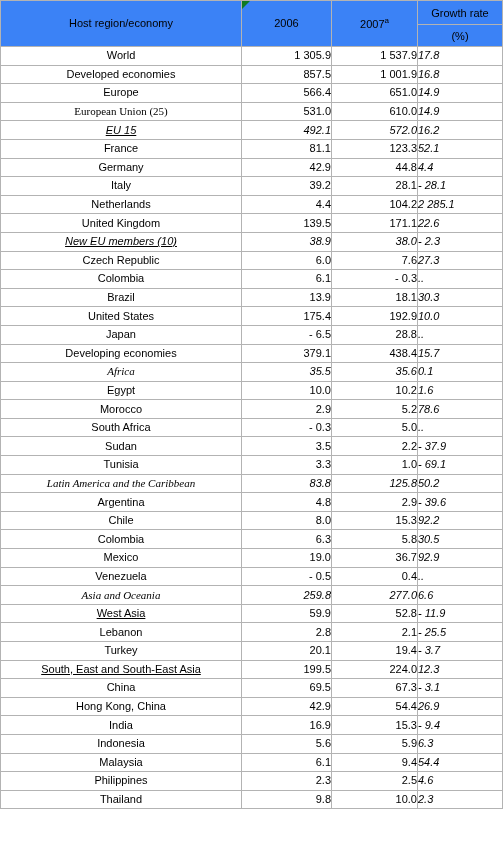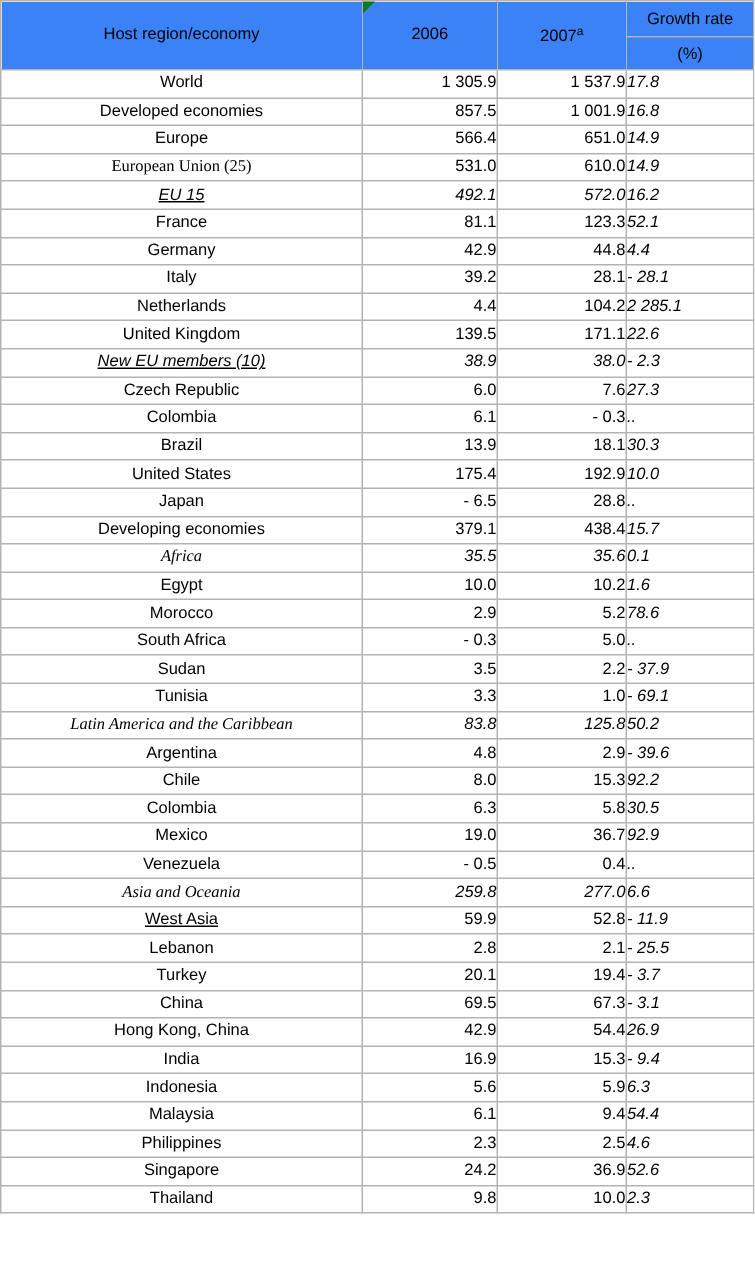--- a/index.html
+++ b/index.html
@@ -333,20 +333,26 @@
           <td class="num ">2.1</td>
           <td class="gr i">- 25.5</td>
         </tr>
         <tr>
           <td class="name ind4 ">Turkey</td>
           <td class="num ">20.1</td>
           <td class="num ">19.4</td>
           <td class="gr i">- 3.7</td>
         </tr>
         <tr>
+          <td class="name ind3 ">South, East and South-East Asia</td>
+          <td class="num ">199.5</td>
+          <td class="num ">224.0</td>
+          <td class="gr i">12.3</td>
+        </tr>
+        <tr>
           <td class="name ind4 ">China</td>
           <td class="num ">69.5</td>
           <td class="num ">67.3</td>
           <td class="gr i">- 3.1</td>
         </tr>
         <tr>
           <td class="name ind4 ">Hong Kong, China</td>
           <td class="num ">42.9</td>
           <td class="num ">54.4</td>
           <td class="gr i">26.9</td>
@@ -369,26 +375,20 @@
           <td class="num ">9.4</td>
           <td class="gr i">54.4</td>
         </tr>
         <tr>
           <td class="name ind4 ">Philippines</td>
           <td class="num ">2.3</td>
           <td class="num ">2.5</td>
           <td class="gr i">4.6</td>
         </tr>
         <tr>
-          <td class="name ind4 ">Singapore</td>
-          <td class="num ">24.2</td>
-          <td class="num ">36.9</td>
-          <td class="gr i">52.6</td>
-        </tr>
-        <tr>
           <td class="name ind4 ">Thailand</td>
           <td class="num ">9.8</td>
           <td class="num ">10.0</td>
           <td class="gr i">2.3</td>
         </tr>
       </tbody>
   </table>
 </div>
 
 </body></html>

